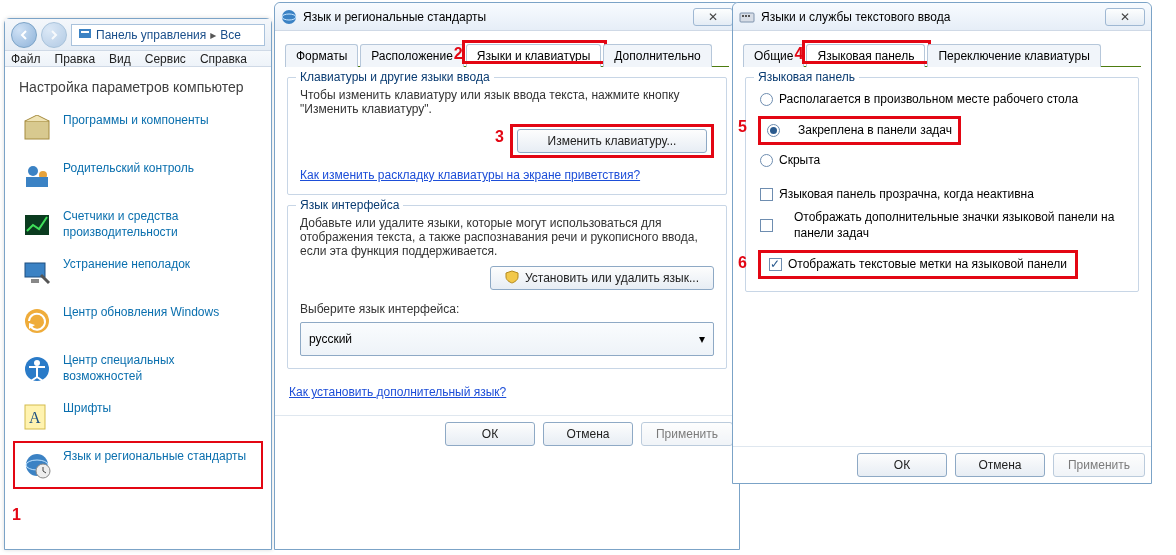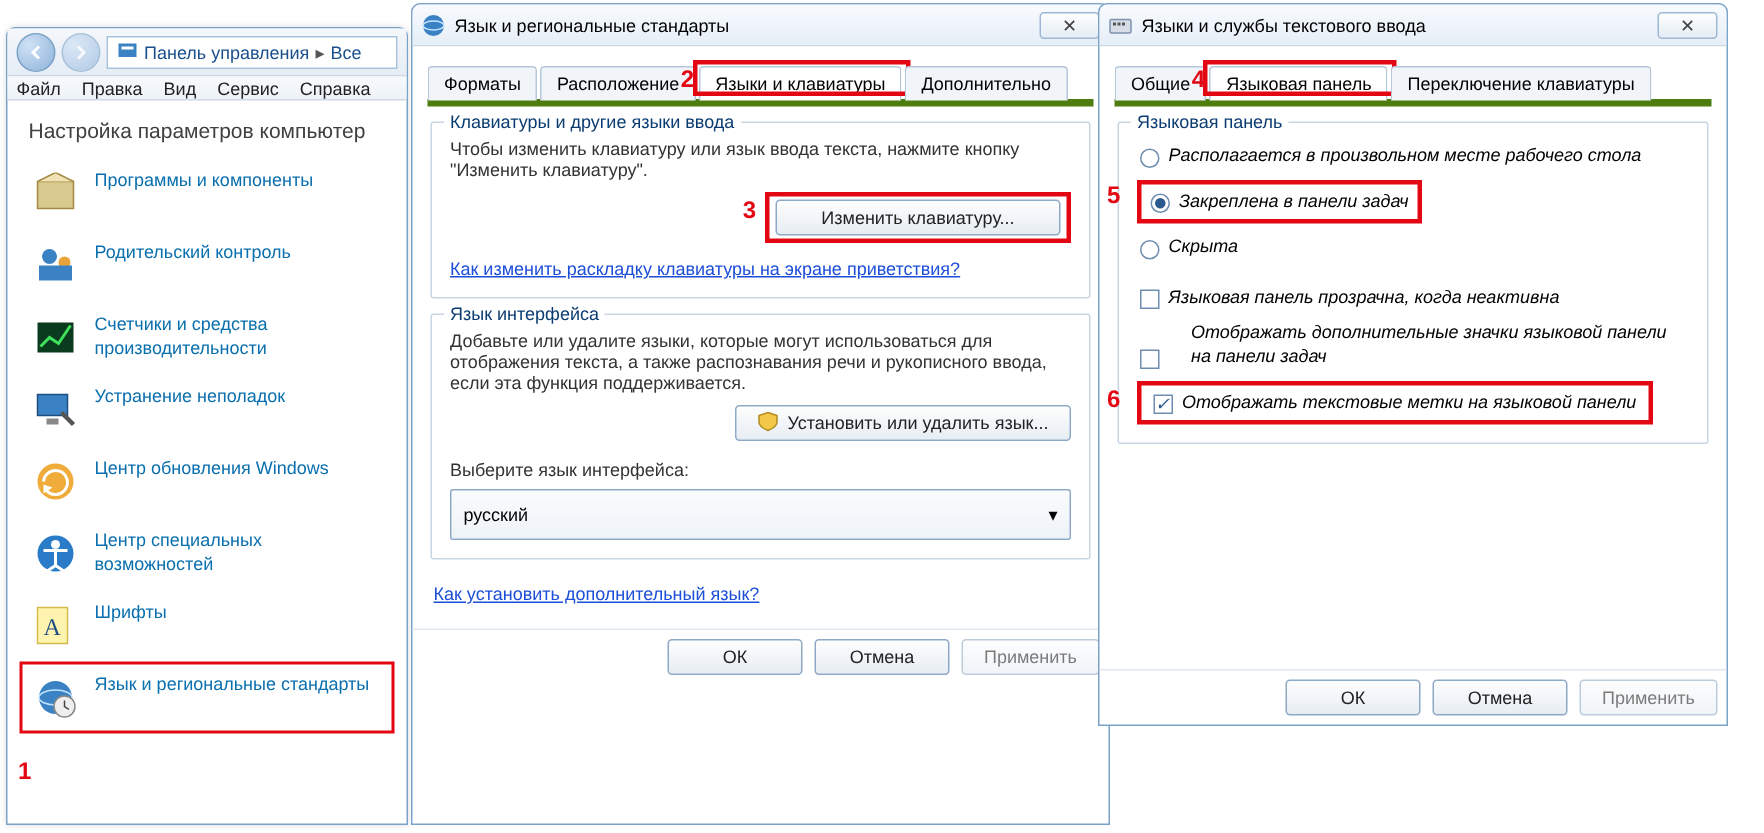--- a/index.html
+++ b/index.html
@@ -99,21 +99,21 @@
 
   .dialog {
     position:absolute;
     background:#fff;
     border:1px solid #7ba3c7;
     border-radius:6px 6px 0 0;
   }
   .dlg-body { padding:8px 10px 6px; }
   .tabstrip {
     display:flex;
-    border-bottom:5px solid #4d7c0f;
+    border-bottom:1px solid #4d7c0f;
     margin-top:4px;
   }
   .tab {
     padding:4px 10px;
     border:1px solid #b6c7da;
     border-bottom:none;
     background:#f1f5fa;
     margin-right:2px;
     border-radius:3px 3px 0 0;
     position:relative;
@@ -172,23 +172,22 @@
   .radio.sel::after{
     content:""; position:absolute; left:2px; top:2px;
     width:7px; height:7px; border-radius:50%;
     background:#2a5a8e;
   }
   .check.sel::after{
     content:"✓"; position:absolute; left:0; top:-2px;
     font-size:12px; color:#2a5a8e;
   }
   .opt-row {
-    display:flex; align-items:flex-end;
+    display:flex; align-items:center;
     padding:4px 2px;
-    font-style:italic;
   }
   .opt-row .txt { line-height:1.3; }
   .red-wrap { border:3px solid #e30613; padding:2px 4px; display:inline-block; }
 </style>
 </head>
 <body>
 
 <div class="win-window" style="left:4px; top:18px; width:268px; height:532px;">
   <div class="nav-bar">
     <div class="nav-btn">
@@ -402,21 +401,21 @@
       <span class="legend">Языковая панель</span>
 
       <div class="opt-row">
         <span class="radio"></span>
         <span class="txt">Располагается в произвольном месте рабочего стола</span>
       </div>
 
       <div style="position:relative; margin:4px 0;">
         <span class="marker" style="left:-20px; top:2px;">5</span>
         <span class="red-wrap">
-          <span class="opt-row" style="padding:2px 2px;">
+          <span class="opt-row" style="padding:2px 2px;gap:12px;">
             <span class="radio sel"></span>
             <span class="txt">Закреплена в панели задач</span>
           </span>
         </span>
       </div>
 
       <div class="opt-row">
         <span class="radio"></span>
         <span class="txt">Скрыта</span>
       </div>

